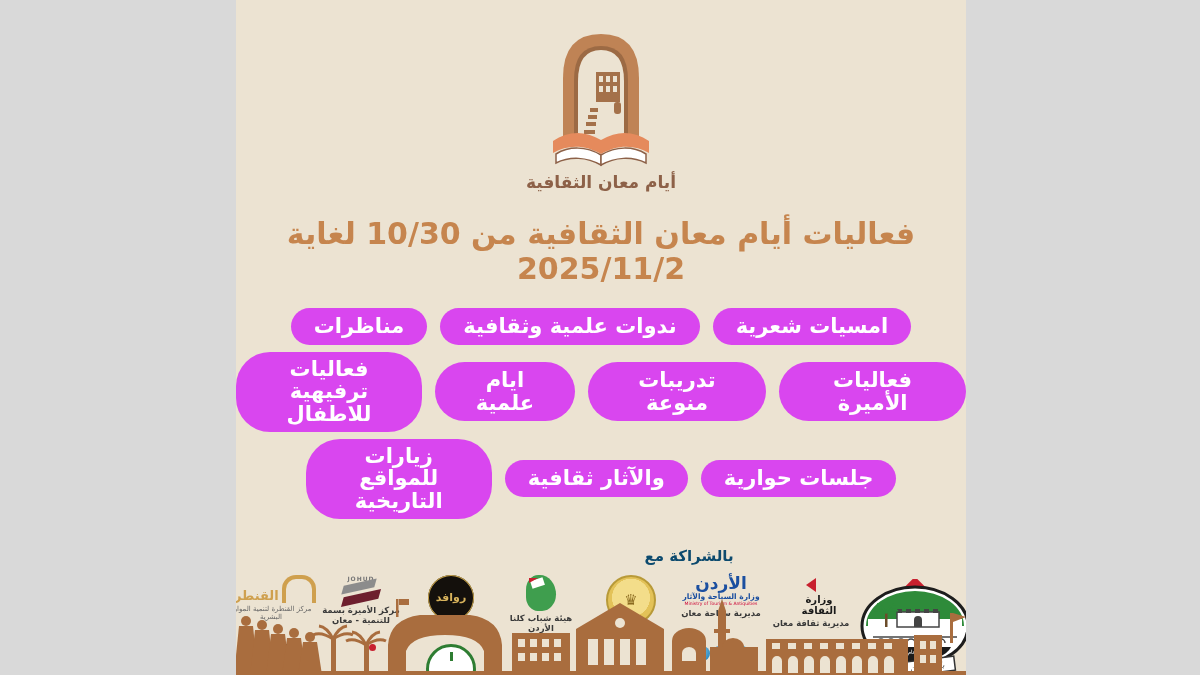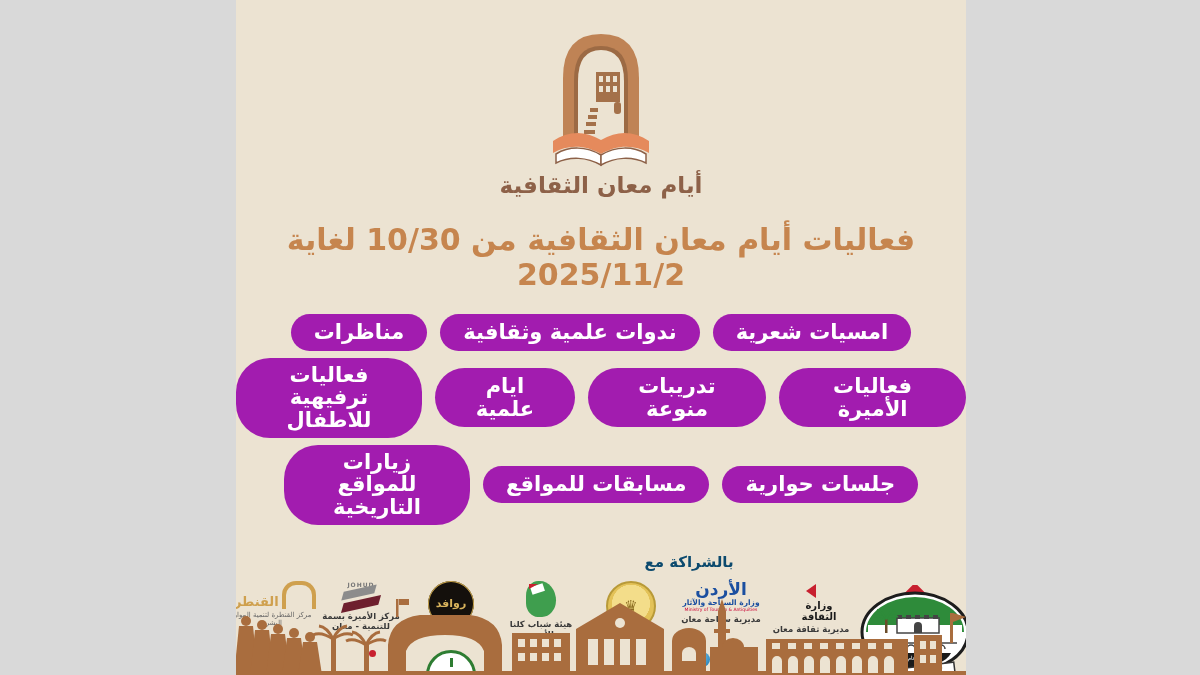--- a/index.html
+++ b/index.html
@@ -11,34 +11,34 @@
   .stage{width:1200px;height:675px;position:relative;}
   .poster{
     position:absolute;left:236px;top:0;width:730px;height:675px;
     background:#ece3d2;overflow:hidden;
   }
 
   
   .brand{display:flex;flex-direction:column;align-items:center;margin-top:20px;}
   .brand svg{display:block;}
   .brand-wordmark{
-    font-size:23px;font-weight:bold;color:#8d6148;margin-top:2px;direction:rtl;
+    font-size:17px;font-weight:bold;color:#8d6148;margin-top:2px;direction:rtl;
   }
 
   
   .main-title{
     direction:rtl;text-align:center;margin-top:24px;
     font-size:30px;font-weight:bold;color:#c6854e;letter-spacing:-.5px;
   }
 
   
   .pills{display:flex;flex-direction:column;gap:7px;align-items:center;margin-top:22px;}
   .pill-row{direction:rtl;display:flex;gap:13px;justify-content:center;align-items:center;}
   .pill{
-    background:#a21caf;color:#fff;font-weight:bold;font-size:21px;
+    background:#d946ef;color:#fff;font-weight:bold;font-size:21px;
     padding:7px 23px;border-radius:34px;line-height:1.08;text-align:center;
   }
   .pill.two-line{max-width:150px;padding:6px 18px;}
 
   
   .partner-heading{
     direction:rtl;text-align:center;font-size:15px;font-weight:bold;color:#0c4a6e;
     margin-top:28px;position:relative;left:88px;
   }
   .partners{
@@ -142,21 +142,21 @@
         <div class="pill">مناظرات</div>
       </div>
       <div class="pill-row">
         <div class="pill">فعاليات الأميرة</div>
         <div class="pill">تدريبات منوعة</div>
         <div class="pill">ايام علمية</div>
         <div class="pill two-line">فعاليات ترفيهية للاطفال</div>
       </div>
       <div class="pill-row">
         <div class="pill">جلسات حوارية</div>
-        <div class="pill">مسابقات للمواقع</div>
+        <div class="pill">والآثار ثقافية</div>
         <div class="pill two-line">زيارات للمواقع التاريخية</div>
       </div>
     </div>
 
     <div class="partner-heading">بالشراكة مع</div>
 
     <div class="partners">
       <div class="partners-left">
         <div class="partners-row">
 

